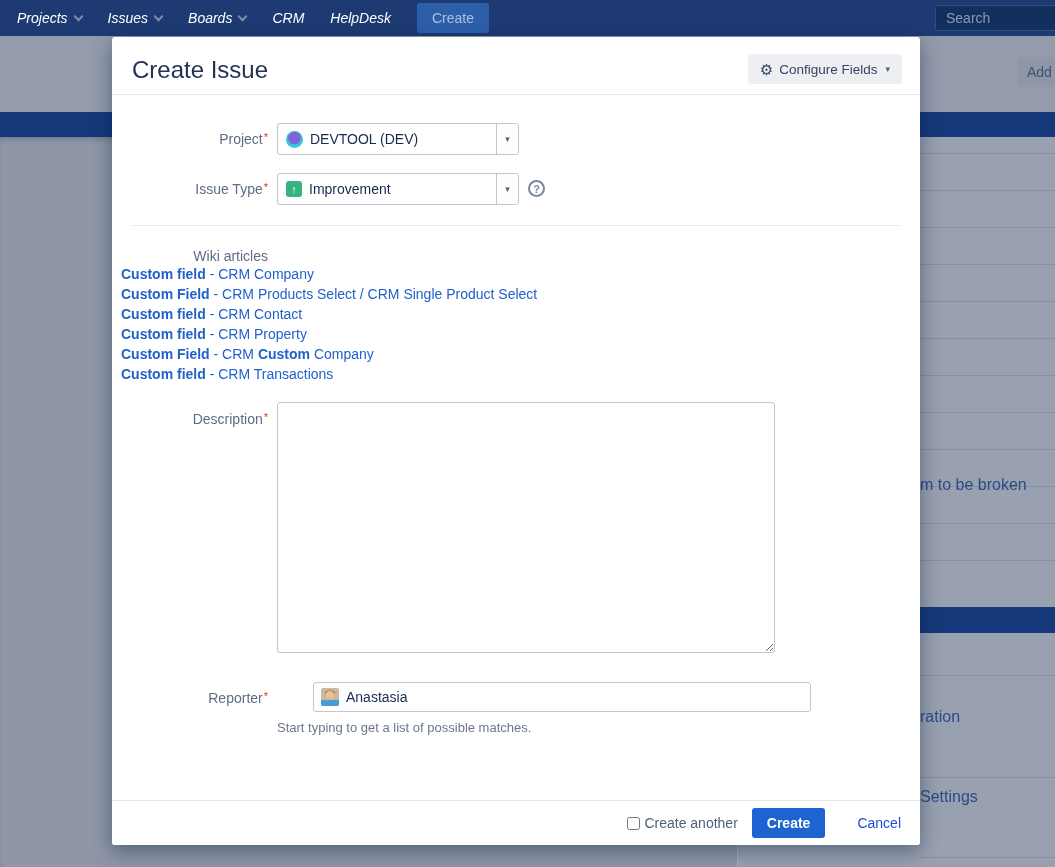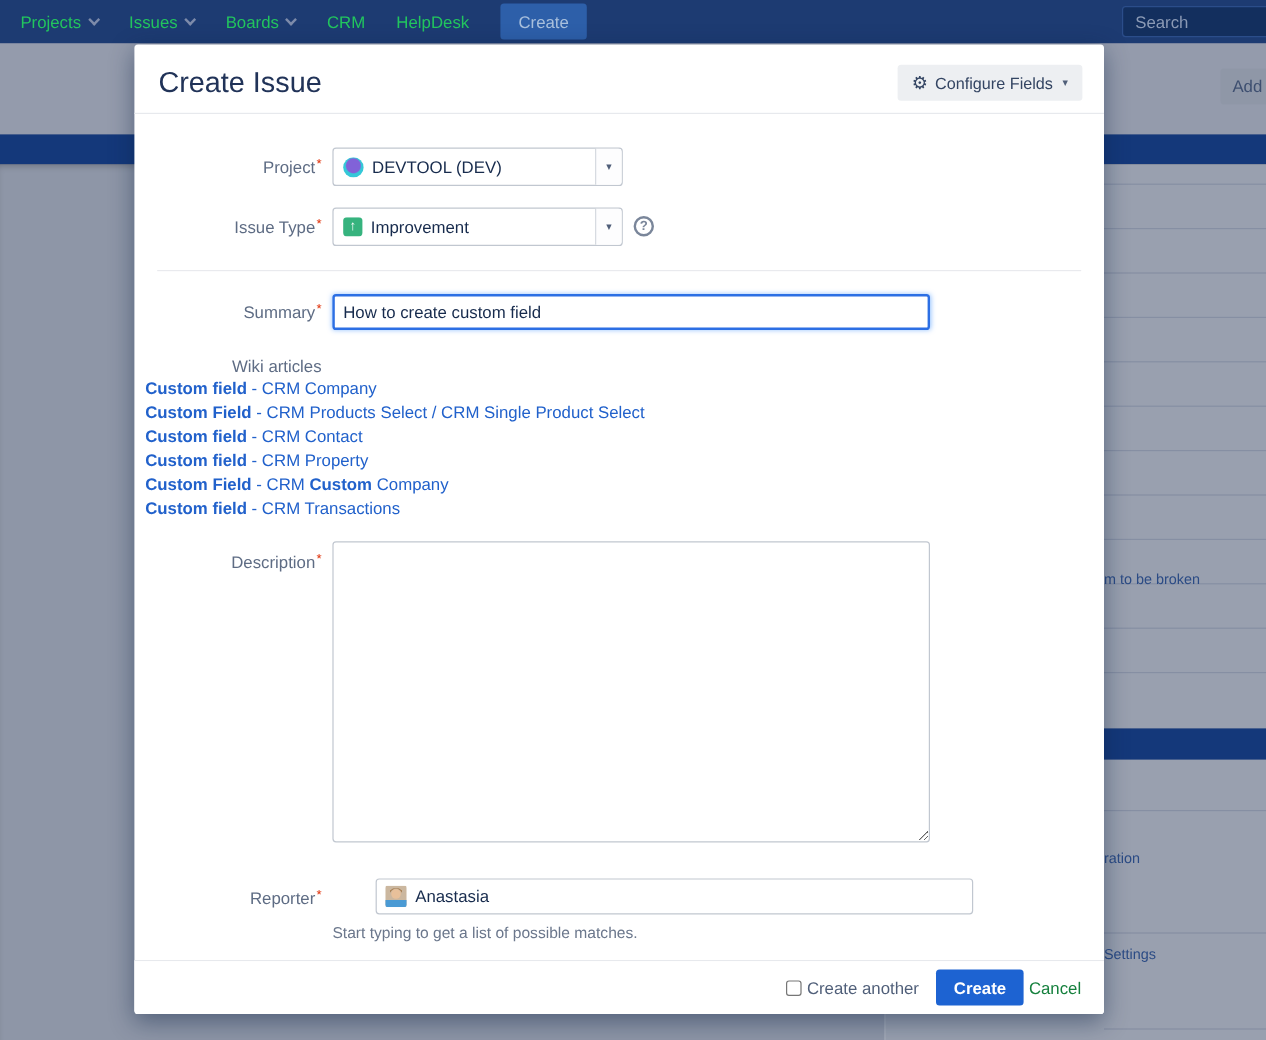--- a/index.html
+++ b/index.html
@@ -5,35 +5,35 @@
   * { margin:0; padding:0; box-sizing:border-box; }
   html,body { width:1055px; height:867px; }
   body {
     font-family:"Liberation Sans", sans-serif;
     position:relative; overflow:hidden;
     background:#8e96a7;
   }
   
   .nav { position:absolute; left:0; top:0; width:1055px; height:36px; background:#1d3b72; z-index:5; display:flex; align-items:center; }
   .nav-items { display:flex; align-items:center; padding-left:4px; }
-  .nav-item { display:flex; align-items:center; color:#22c55e; font-size:14px; padding:0 13px; height:36px; cursor:pointer; }
+  .nav-item { display:flex; align-items:center; color:#ffffff; font-size:14px; padding:0 13px; height:36px; cursor:pointer;font-style:italic; }
   .chev { width:7px; height:7px; border-right:2px solid #7d8baa; border-bottom:2px solid #7d8baa; transform:rotate(45deg); margin-left:7px; margin-top:-4px; }
   .nav-create { background:#2d5fa9; color:#a9c0dd; font-size:14px; border:none; border-radius:3px; padding:7px 15px; margin-left:13px; cursor:pointer; }
   .nav-search { position:absolute; left:935px; top:5px; width:128px; height:26px; background:#132f5e; border:1px solid #2b4d8a; border-radius:3px; color:#8b9ab5; font-size:14px; padding:0 10px; outline:none; }
   .nav-search::placeholder { color:#8b9ab5; }
   
   .bg-top { position:absolute; left:0; top:36px; width:1055px; height:76px; background:#949bac; z-index:1; }
   .bg-blueband { position:absolute; left:0; top:112px; width:1055px; height:25px; background:#14387a; z-index:1; }
   .bg-main { position:absolute; left:0; top:137px; width:1055px; height:730px; background:#8e96a7; box-shadow:inset 0 4px 6px -3px rgba(0,0,0,.25); z-index:1; }
   .bg-bottom-light { position:absolute; left:737px; top:845px; width:318px; height:22px; background:#99a0af; border-left:1px solid #a8aeba; z-index:2; }
   .add-gadget { position:absolute; left:1017px; top:57px; width:46px; height:30px; background:#8f97a7; border-radius:3px; color:#3e4f70; font-size:14px; line-height:30px; padding-left:10px; overflow:hidden; white-space:nowrap; z-index:2; cursor:pointer; }
   .right-panel { position:absolute; left:920px; top:137px; width:135px; height:730px; background:#99a0af; z-index:2; }
   .rp-divider { position:absolute; left:0; width:135px; height:1px; background:#868fa3; }
   .rp-header { position:absolute; left:0; top:470px; width:135px; height:26px; background:#14387a; }
-  .rp-link { position:absolute; left:0; color:#2b4b85; font-size:12px; white-space:nowrap; cursor:pointer; }
+  .rp-link { position:absolute; left:0; color:#2b4b85; font-size:16px; white-space:nowrap; cursor:pointer; }
   
   .modal { position:absolute; left:112px; top:37px; width:808px; height:808px; background:#fff; border-radius:3px; box-shadow:0 6px 20px rgba(9,30,66,.45); z-index:10; }
   .modal-header { position:relative; height:58px; border-bottom:1px solid #e7e9ed; }
   .modal-title { position:absolute; left:20px; top:19px; font-size:24px; color:#213358; font-weight:400; }
   .cfg-btn { position:absolute; right:18px; top:17px; height:30px; background:#edeff2; border:none; border-radius:3px; color:#344563; font-size:13.5px; padding:0 12px; display:flex; align-items:center; gap:6px; cursor:pointer; }
   .gear { font-size:15px; line-height:1; }
   .caret-sm { font-size:9px; color:#505f79; margin-left:2px; }
   
   .modal-body { padding-top:28px; }
   .frow { display:flex; margin-bottom:18px; }
@@ -57,21 +57,21 @@
   .desc-area { width:498px; height:251px; border:1px solid #c1c7d0; border-radius:3px; resize:both; font-size:14px; color:#172b4d; padding:6px 8px; outline:none; font-family:"Liberation Sans", sans-serif; }
   .rep-row { margin-top:25px; margin-bottom:0;gap:36px; }
   .rep-box { width:498px; height:30px; border:1px solid #c1c7d0; border-radius:3px; display:flex; align-items:center; gap:7px; padding:0 7px; font-size:14px; color:#172b4d; background:#fff; }
   .rep-avatar { width:18px; height:18px; border-radius:2px; flex:none; overflow:hidden; }
   .hint { margin-left:165px; margin-top:8px; font-size:13px; color:#6b778c; }
   
   .modal-footer { position:absolute; left:0; bottom:0; width:100%; height:45px; border-top:1px solid #e7e9ed; display:flex; align-items:center; justify-content:flex-end; padding-right:19px; border-radius:0 0 3px 3px; background:#fff; }
   .ca-check { width:13px; height:13px; margin-right:4px; cursor:pointer; }
   .ca-label { font-size:14px; color:#505f79; margin-right:14px; cursor:pointer; }
   .create-btn { background:#1d63d2; color:#fff; font-weight:bold; font-size:14px; border:none; border-radius:3px; height:30px; padding:0 15px; cursor:pointer; }
-  .cancel-link { color:#15803d; font-size:14px; margin-left:4px; text-decoration:none; cursor:pointer; }
+  .cancel-link { color:#1d4ed8; font-size:14px; margin-left:32px; text-decoration:none; cursor:pointer; }
 </style>
 </head>
 <body>
 
 <div class="bg-top"></div>
 <div class="bg-blueband"></div>
 <div class="bg-main"></div>
 <div class="bg-bottom-light"></div>
 <div class="add-gadget">Add g</div>
 
@@ -158,26 +158,20 @@
             <span>Improvement</span>
           </div>
           <div class="select-caretbox">▾</div>
         </div>
         <span class="help-icon">?</span>
       </div>
     </div>
 
     <div class="hr"></div>
 
-    <div class="frow">
-      <div class="flabel" style="padding-top:7px;"><span>Summary</span><span class="req">*</span></div>
-      <div class="fctrl">
-        <input class="summary-input" value="How to create custom field" style="">
-      </div>
-    </div>
 
     <div class="frow wiki-row">
       <div class="flabel wiki-label">Wiki articles</div>
       <div class="fctrl wiki-links" id="wiki-links">
           <a class="wiki-link"><span class="b">Custom field</span><span> - CRM Company</span></a>
           <a class="wiki-link"><span class="b">Custom Field</span><span> - CRM Products Select / CRM Single Product Select</span></a>
           <a class="wiki-link"><span class="b">Custom field</span><span> - CRM Contact</span></a>
           <a class="wiki-link"><span class="b">Custom field</span><span> - CRM Property</span></a>
           <a class="wiki-link"><span class="b">Custom Field</span><span> - CRM </span><span class="b">Custom</span><span> Company</span></a>
           <a class="wiki-link"><span class="b">Custom field</span><span> - CRM Transactions</span></a>

